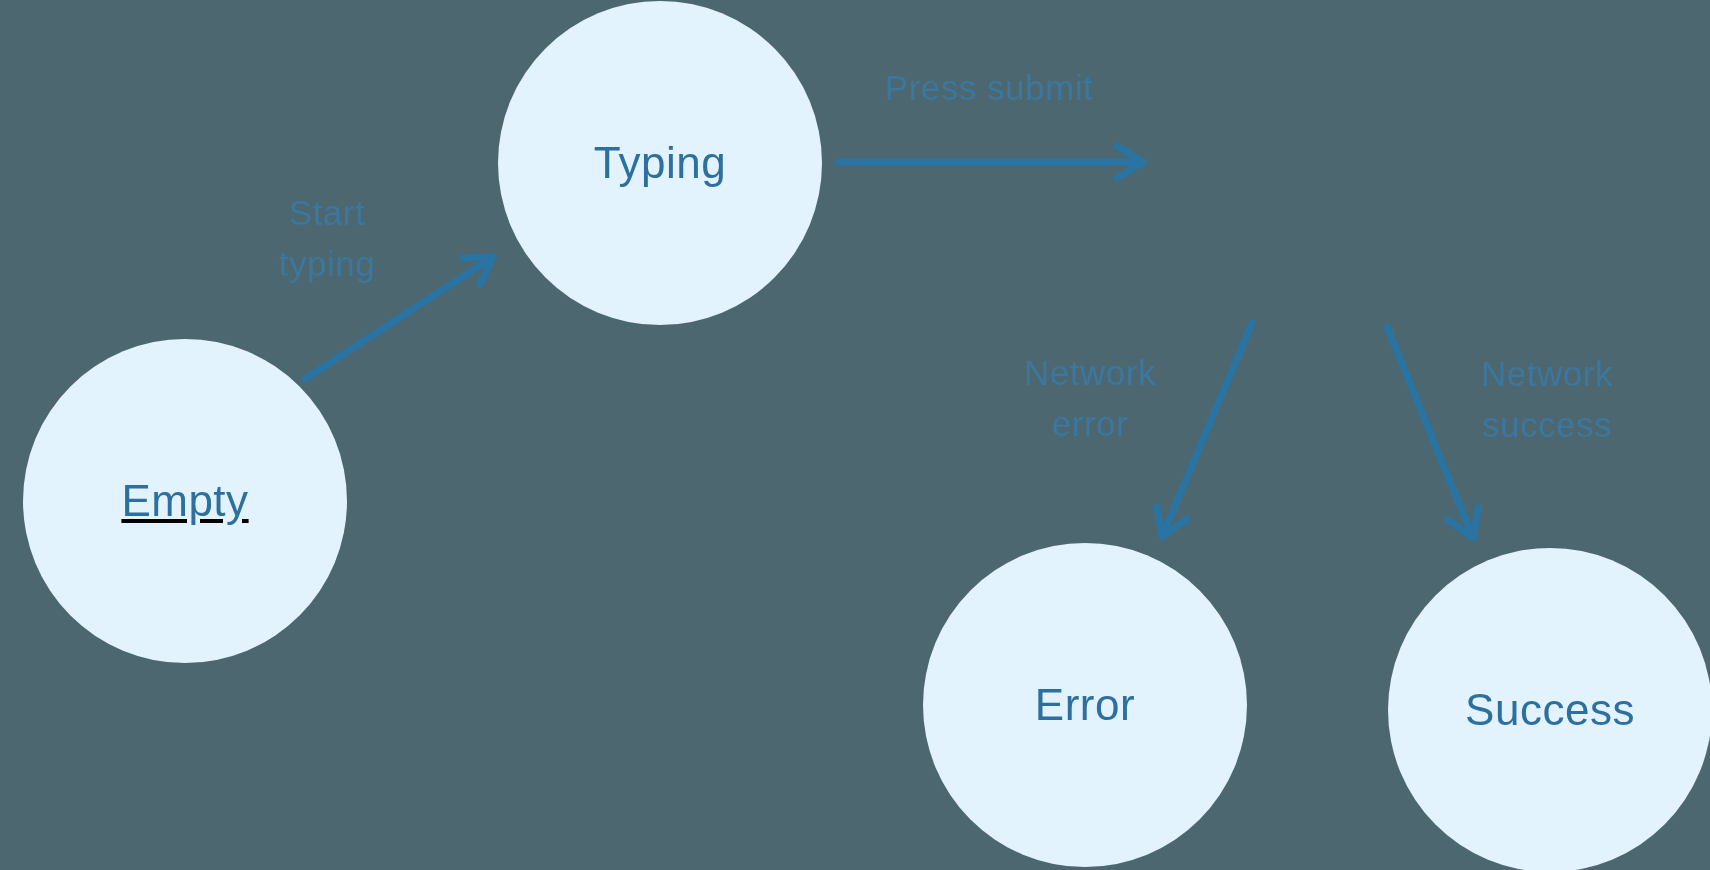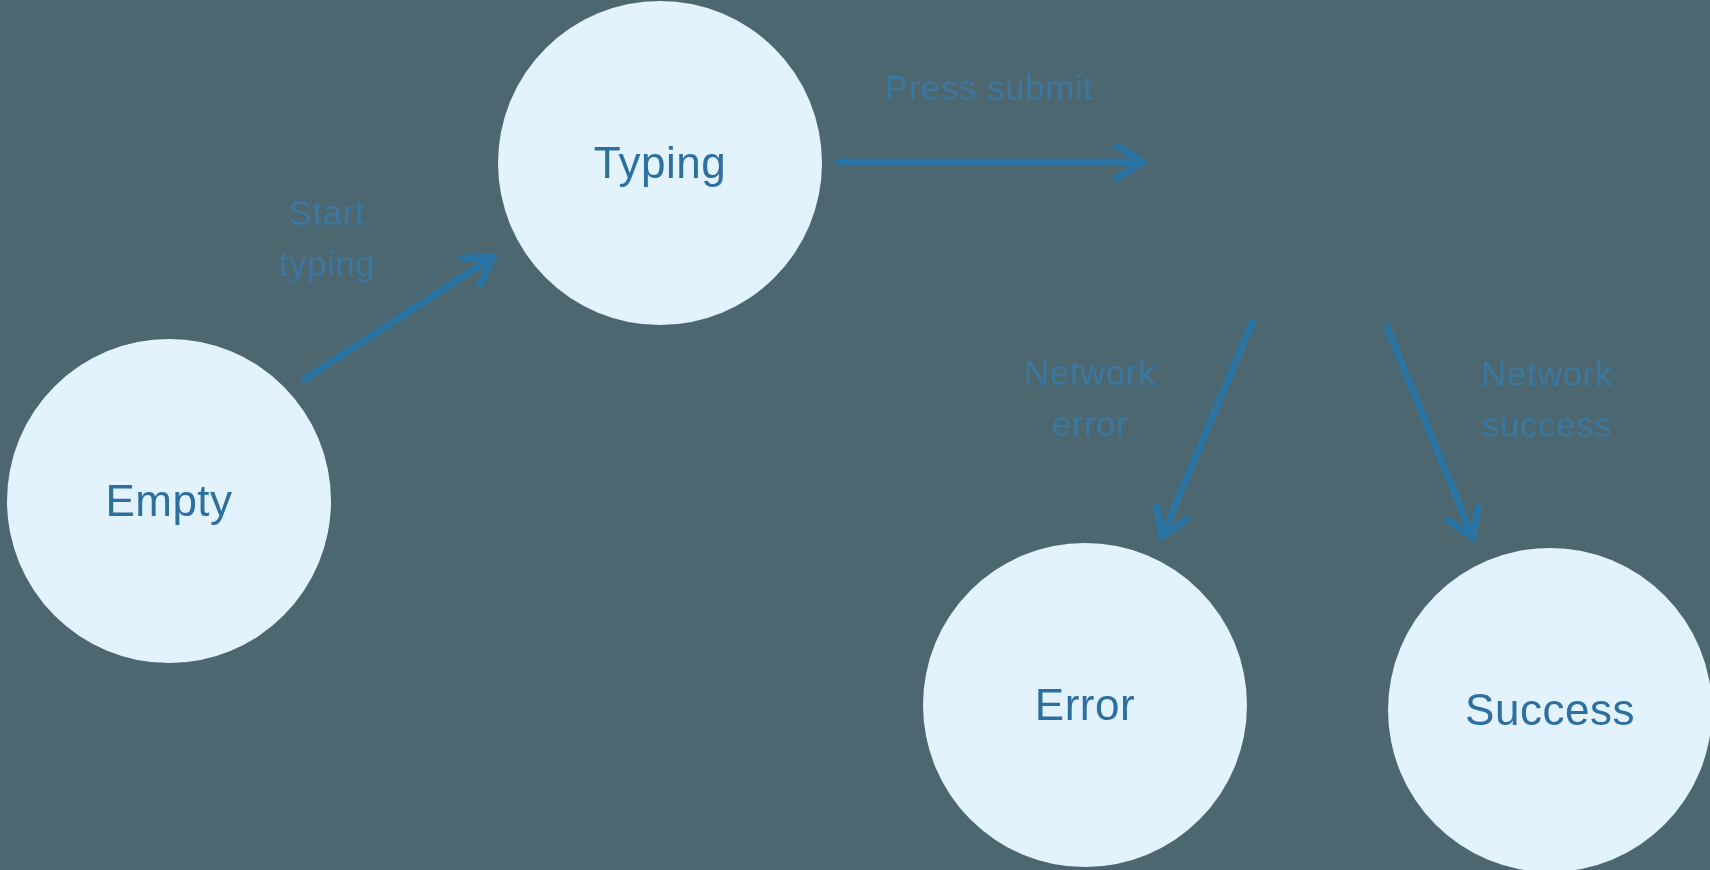--- a/index.html
+++ b/index.html
@@ -39,21 +39,21 @@
     display: flex;
     align-items: center;
     justify-content: center;
   }
   .node-label {
     color: #2d6f9e;
     font-size: 44px;
     letter-spacing: 0.5px;
     white-space: nowrap;
   }
-  .node-empty      { left: 7px;    top: 339px; }
+  .node-empty      { left: 23px;    top: 339px; text-decoration: underline; }
   .node-typing     { left: 498px;  top: 1px;   }
   .node-submitting { left: 1168px; top: 1px;   }
   .node-error      { left: 923px;  top: 543px; }
   .node-success    { left: 1388px; top: 548px; }
   .edge-label {
     position: absolute;
     transform: translate(-50%, -50%);
     color: #3b779f;
     font-size: 35px;
     line-height: 51px;

